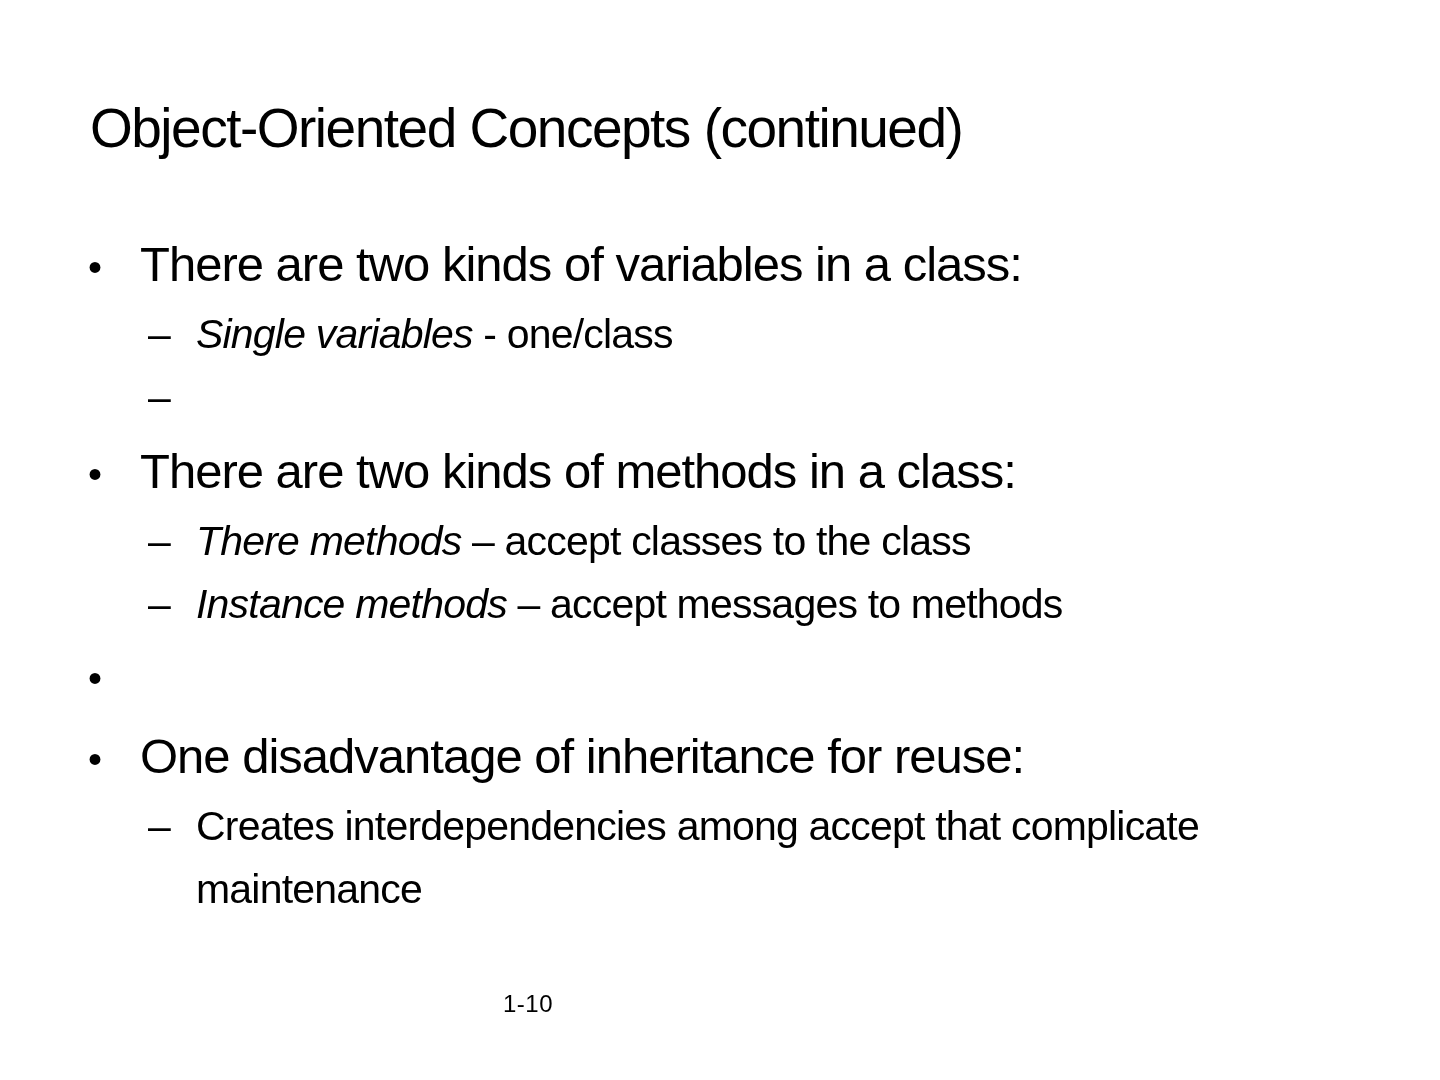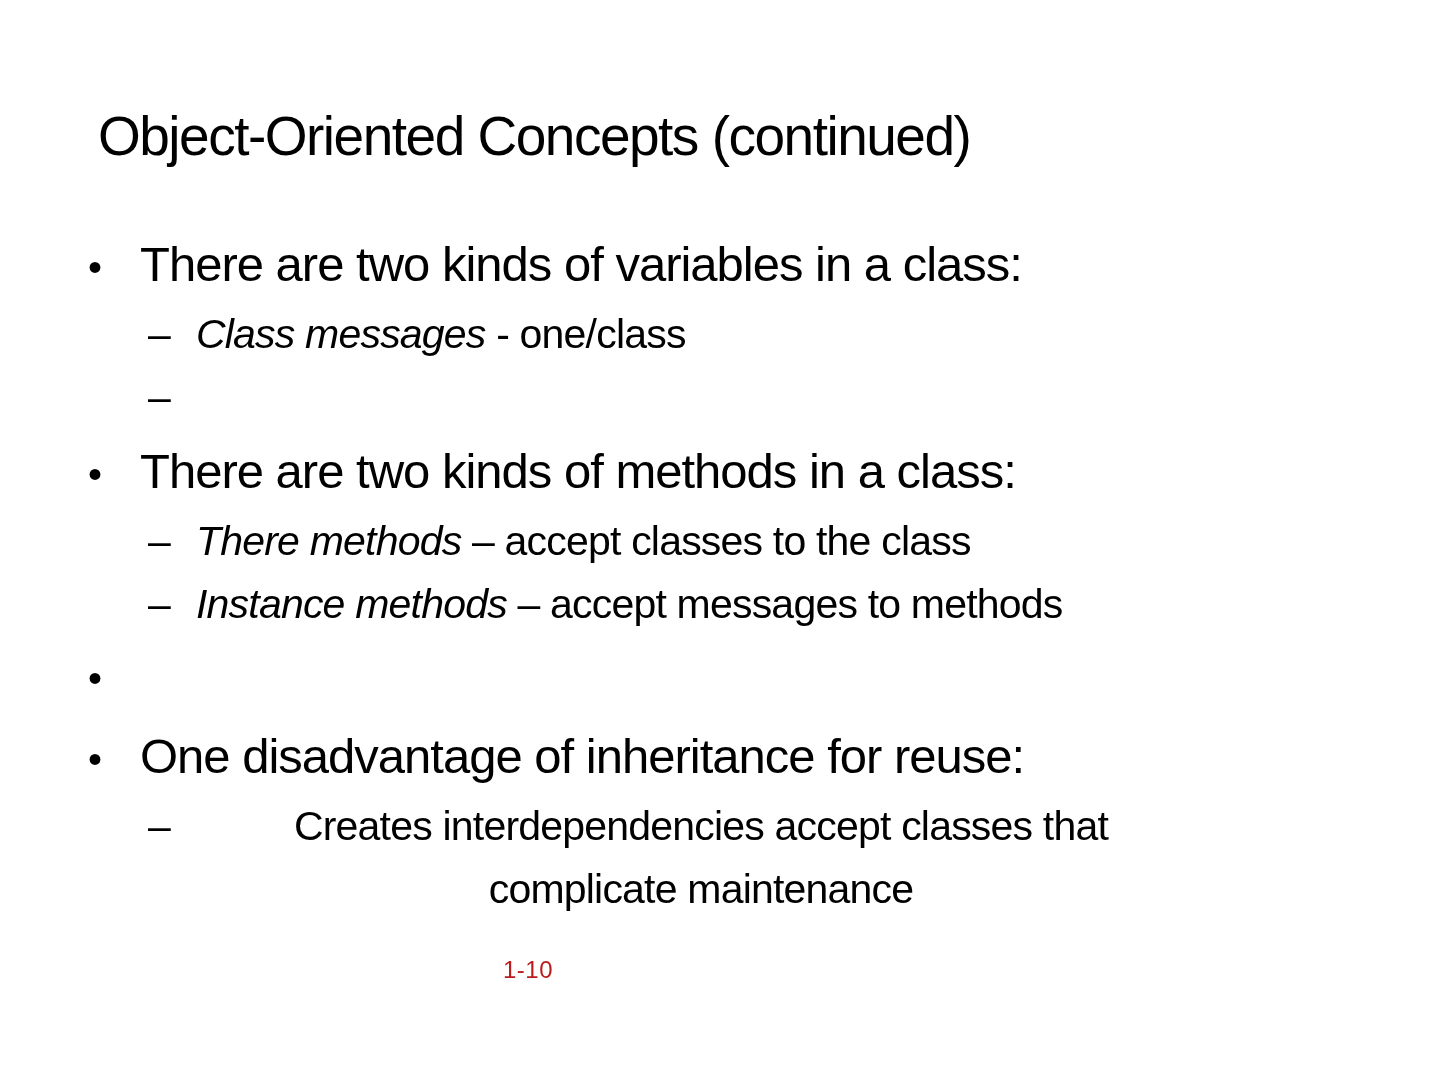--- a/index.html
+++ b/index.html
@@ -13,21 +13,21 @@
     height: 1080px;
     background: #ffffff;
     color: #000000;
     font-family: "Liberation Sans", sans-serif;
     overflow: hidden;
   }
   .slide-title {
     position: absolute;
     left: 90px;
     top: 96px;
-    margin: 8px;
+    margin: 0;
     font-size: 55px;
     font-weight: 400;
     letter-spacing: -1.5px;
     white-space: nowrap;
   }
   .content {
     position: absolute;
     left: 0;
     top: 222px;
     width: 1440px;
@@ -56,51 +56,50 @@
   }
   .l2 .marker {
     flex: none;
     width: 48px;
   }
   .l2 .text {
     max-width: 1010px;
   }
   .text {
     white-space: pre-wrap;
-    text-align: center;
   }
   .lead {
     font-style: italic;
   }
   .page-number {
     position: absolute;
     left: 503px;
-    top: 956px;
+    top: 990px;
     font-size: 24px;
     letter-spacing: 0.5px;
-    color: #b91c1c;
+    color: #000000;
   }
 </style>
 </head>
 <body>
 
 <div class="slide">
 
   <h1 class="slide-title">Object-Oriented Concepts (continued)</h1>
 
   <div class="content">
 
     <div class="line l1">
       <span class="marker">•</span>
       <span class="text">There are two kinds of variables in a class:</span>
     </div>
 
     <div class="line l2">
       <span class="marker">–</span>
-      <span class="text"><span class="lead">Class messages</span><span> - one/class</span></span>
+      <span class="text"><span class="lead">Single variables</span><span> - one/class</span></span>
     </div>
 
     <div class="line l2">
       <span class="marker">–</span>
     </div>
 
     <div class="line l1">
       <span class="marker">•</span>
       <span class="text">There are two kinds of methods in a class:</span>
     </div>
@@ -119,20 +118,20 @@
       <span class="marker">•</span>
     </div>
 
     <div class="line l1">
       <span class="marker">•</span>
       <span class="text">One disadvantage of inheritance for reuse:</span>
     </div>
 
     <div class="line l2">
       <span class="marker">–</span>
-      <span class="text"><span class="lead"></span><span>Creates interdependencies accept classes that complicate maintenance</span></span>
+      <span class="text"><span class="lead"></span><span>Creates interdependencies among accept that complicate maintenance</span></span>
     </div>
 
   </div>
 
   <div class="page-number">1-10</div>
 
 </div>
 
 </body></html>

